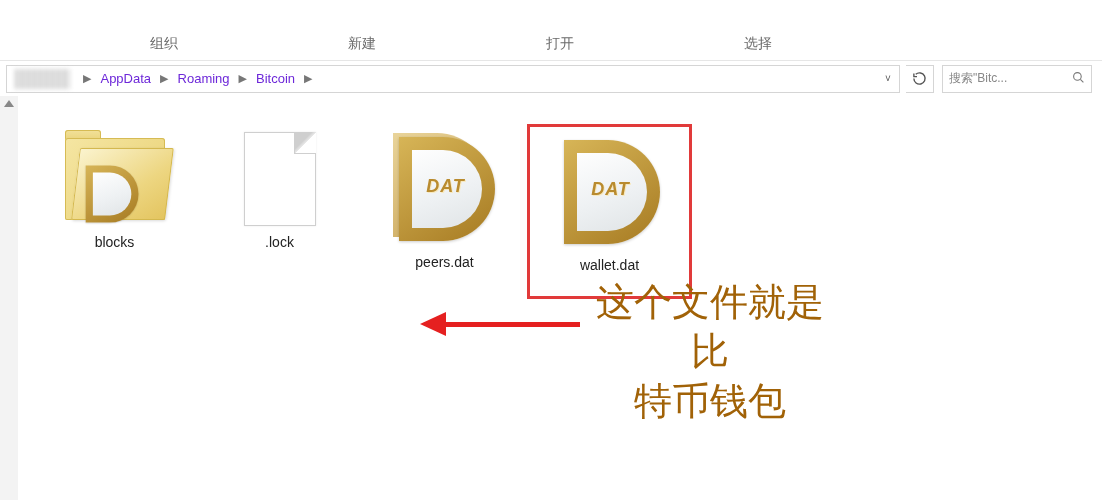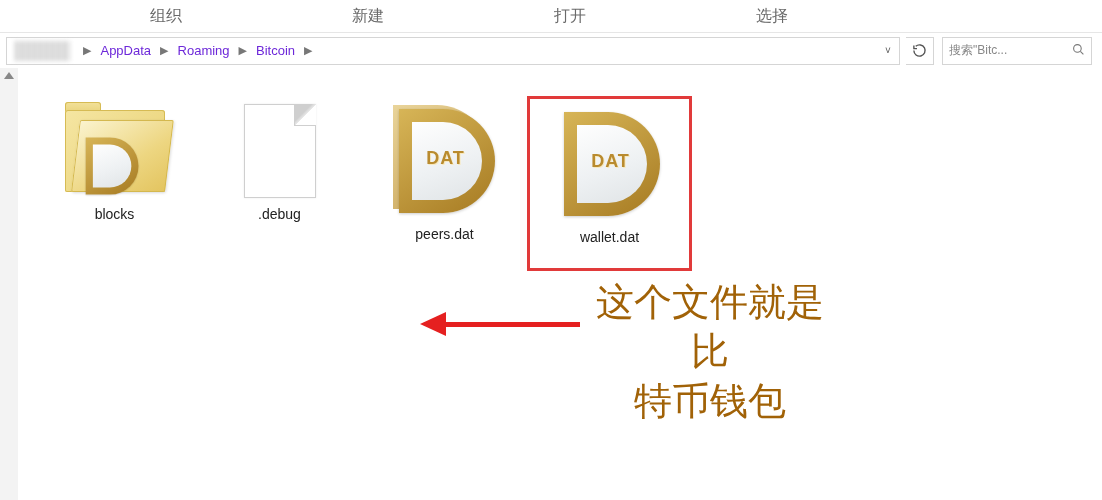--- a/index.html
+++ b/index.html
@@ -1,19 +1,19 @@
 <!DOCTYPE html>
 <html><head>
 <meta charset="utf-8">
 <style>
   * { margin: 0; padding: 0; box-sizing: border-box; font-family: "Microsoft YaHei", "Segoe UI", sans-serif; }
   body { width: 1102px; height: 500px; background: #fff; overflow: hidden; position: relative; }
 
   
-  .ribbon { height: 32px; background: #fff; display: flex; align-items: center; padding-left: 150px; gap: 170px; font-size: 16px; color: #6a6a6a; }
+  .ribbon { height: 32px; background: #fff; display: flex; align-items: center; padding-left: 150px; gap: 170px; font-size: 14px; color: #6a6a6a; margin-top: 28px; }
   .ribbon span { }
 
   
   .nav-row { height: 36px; display: flex; align-items: center; border-top: 1px solid #e6e6e6; }
   .breadcrumb-wrap { flex: 1; height: 28px; margin: 0 6px; border: 1px solid #d5d5d5; display: flex; align-items: center; background: #fff; padding-left: 4px; }
   .bc-user { width: 55px; height: 20px; filter: blur(2px); background: repeating-linear-gradient(90deg,#ccc,#ccc 3px,#eee 3px,#eee 6px); margin: 0 6px 0 4px; }
   .bc-seg { font-size: 13px; color: #6d28d9; padding: 0 2px; }
   .bc-sep { color: #777; padding: 0 7px; font-size: 11px; }
   .bc-drop { width: 18px; text-align: center; color: #555; font-size: 10px; margin-right: 2px; }
   .refresh { width: 28px; height: 28px; display: flex; align-items: center; justify-content: center; color: #444; border: 1px solid #d5d5d5; border-left: none; margin-right: 8px; }
@@ -41,21 +41,21 @@
 
   
   .page { width: 72px; height: 94px; background: #fff; border: 1px solid #cfcfcf; box-shadow: 0 0 2px rgba(0,0,0,.08); position: relative; }
   .page .fold { position: absolute; top: -1px; right: -1px; width: 22px; height: 22px; background: linear-gradient(315deg,#fff 49%,#e7e7e7 50%,#cfcfcf 60%); border-bottom: 1px solid #cfcfcf; border-left: 1px solid #cfcfcf; }
   .page.lines::before { content: ""; position: absolute; top: 22px; left: 10px; right: 10px; bottom: 10px; background: repeating-linear-gradient(#d9d9d9 0,#d9d9d9 1px,transparent 1px,transparent 10px); opacity: .55; }
 
   
   .dat { width: 120px; height: 120px; position: relative; }
   .dat .d-out { position: absolute; left: 14px; top: 8px; width: 96px; height: 104px; border-radius: 0 70px 70px 0; background: linear-gradient(145deg,#d7b557,#a67a22); box-shadow: 0 1px 3px rgba(0,0,0,.2); }
   .dat .d-in { position: absolute; left: 27px; top: 21px; width: 70px; height: 78px; border-radius: 0 52px 52px 0; background: linear-gradient(160deg,#fefefe,#eef1f3 55%,#e0e4e6); }
-  .dat .txt { position: absolute; left: 28px; top: 47px; width: 66px; text-align: center; font-weight: 700; font-size: 18px; color: #b98b2f; letter-spacing: 1px; text-shadow: 1px 1px 0 #f7e9c0; }
+  .dat .txt { position: absolute; left: 28px; top: 47px; width: 66px; text-align: center; font-weight: 700; font-size: 18px; color: #b98b2f; letter-spacing: 1px; text-shadow: 1px 1px 0 #f7e9c0; font-style: italic; }
   .dat.small { transform: scale(.75); }
   .dat.shadowed::after { content:""; position:absolute; left:8px; top:4px; width:96px; height:104px; border-radius:0 70px 70px 0; background: linear-gradient(145deg,#e9d49a,#c6a050); z-index:-1; }
 
   .folder.has-dat .mini-dat { position:absolute; left:-14px; top:-4px; transform: scale(.55); z-index:1; }
 
   
   .sel-box { border: 3px solid #e13a3a; padding: 0; }
 
   
   .anno-arrow { position: absolute; left: 420px; top: 312px; width: 160px; height: 24px; }
@@ -127,21 +127,21 @@
       </div>
 
 
 
       <div class="item">
         <div class="icon-box">
           <div class="page">
               <div class="fold"></div>
             </div>
         </div>
-        <div class="label">.debug</div>
+        <div class="label">.lock</div>
       </div>
 
 
 
       <div class="item">
         <div class="icon-box" style="height:130px;">
           <div class="dat shadowed">
               <div class="d-out"></div>
               <div class="d-in"></div>
               <div class="txt">DAT</div>

